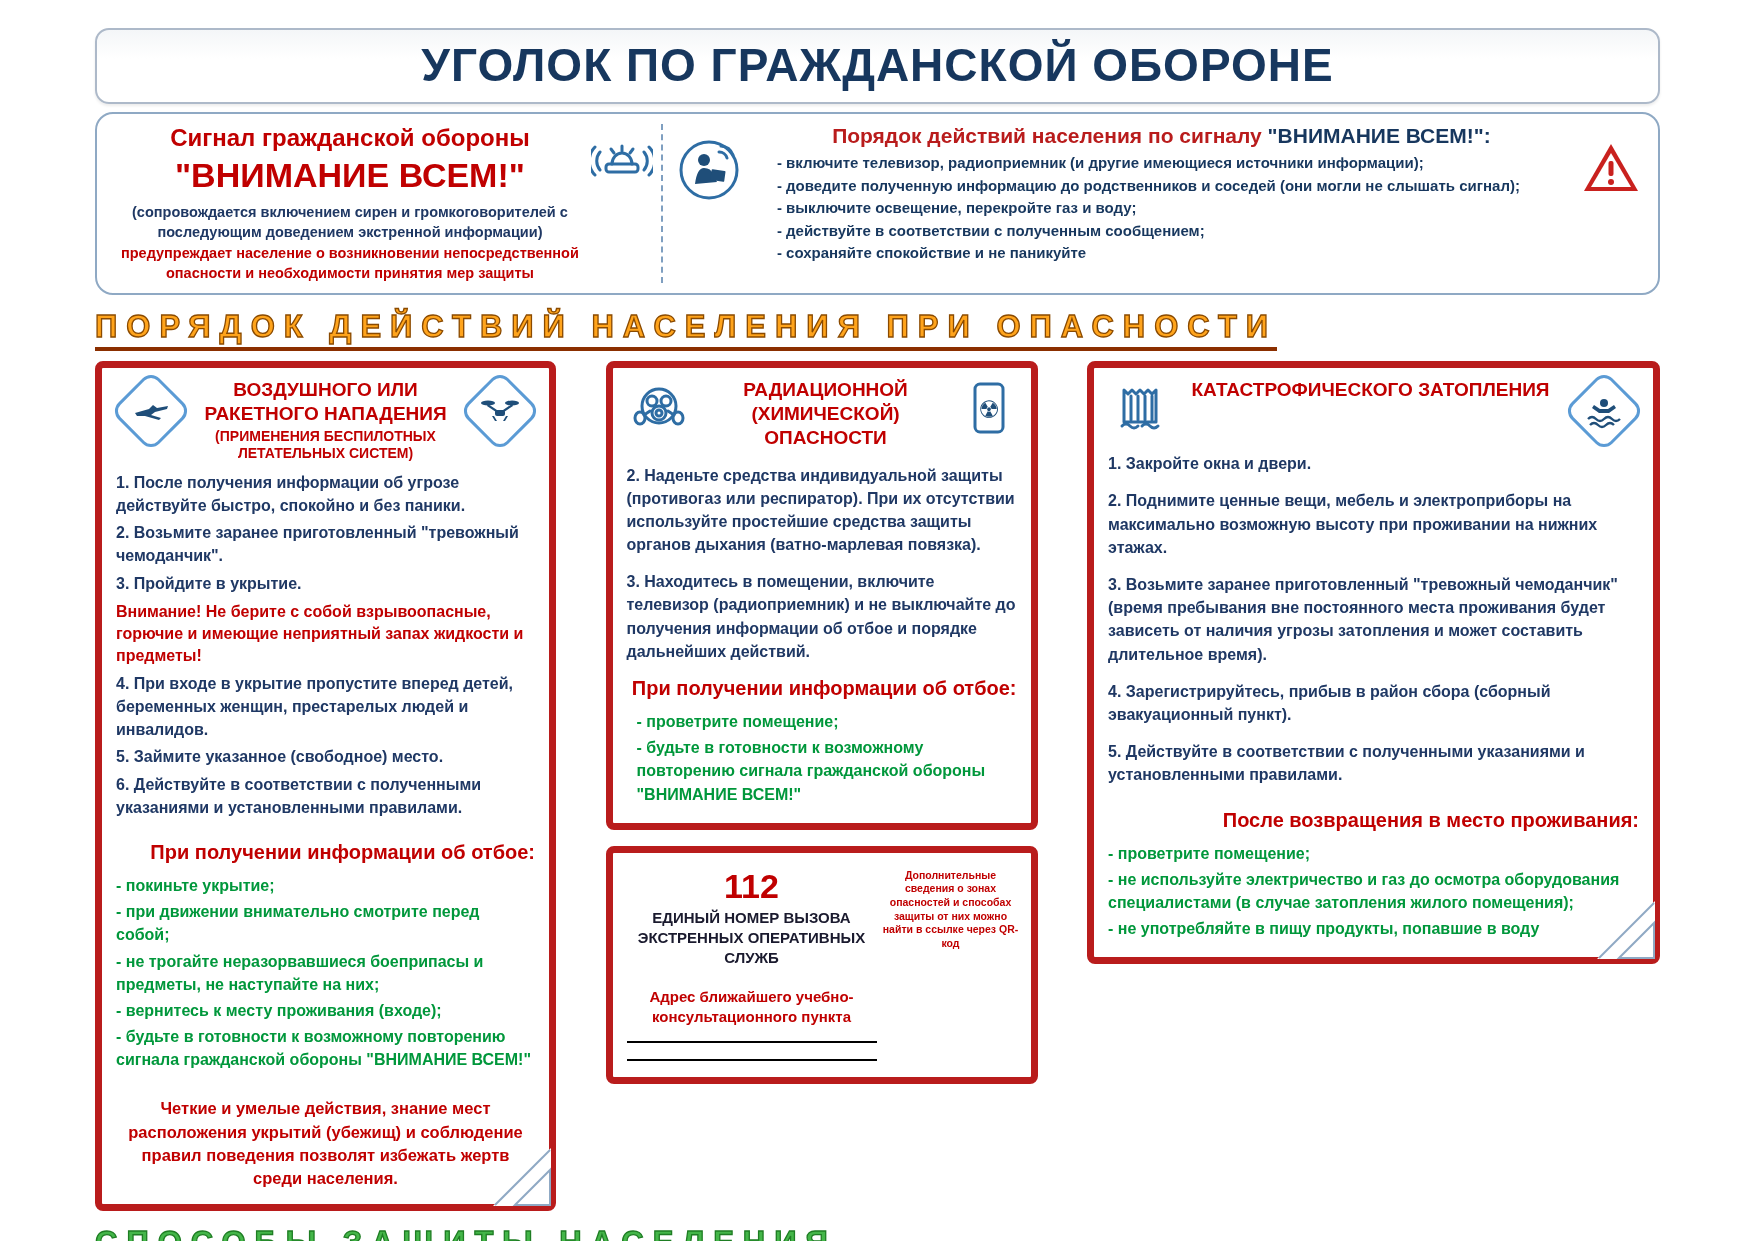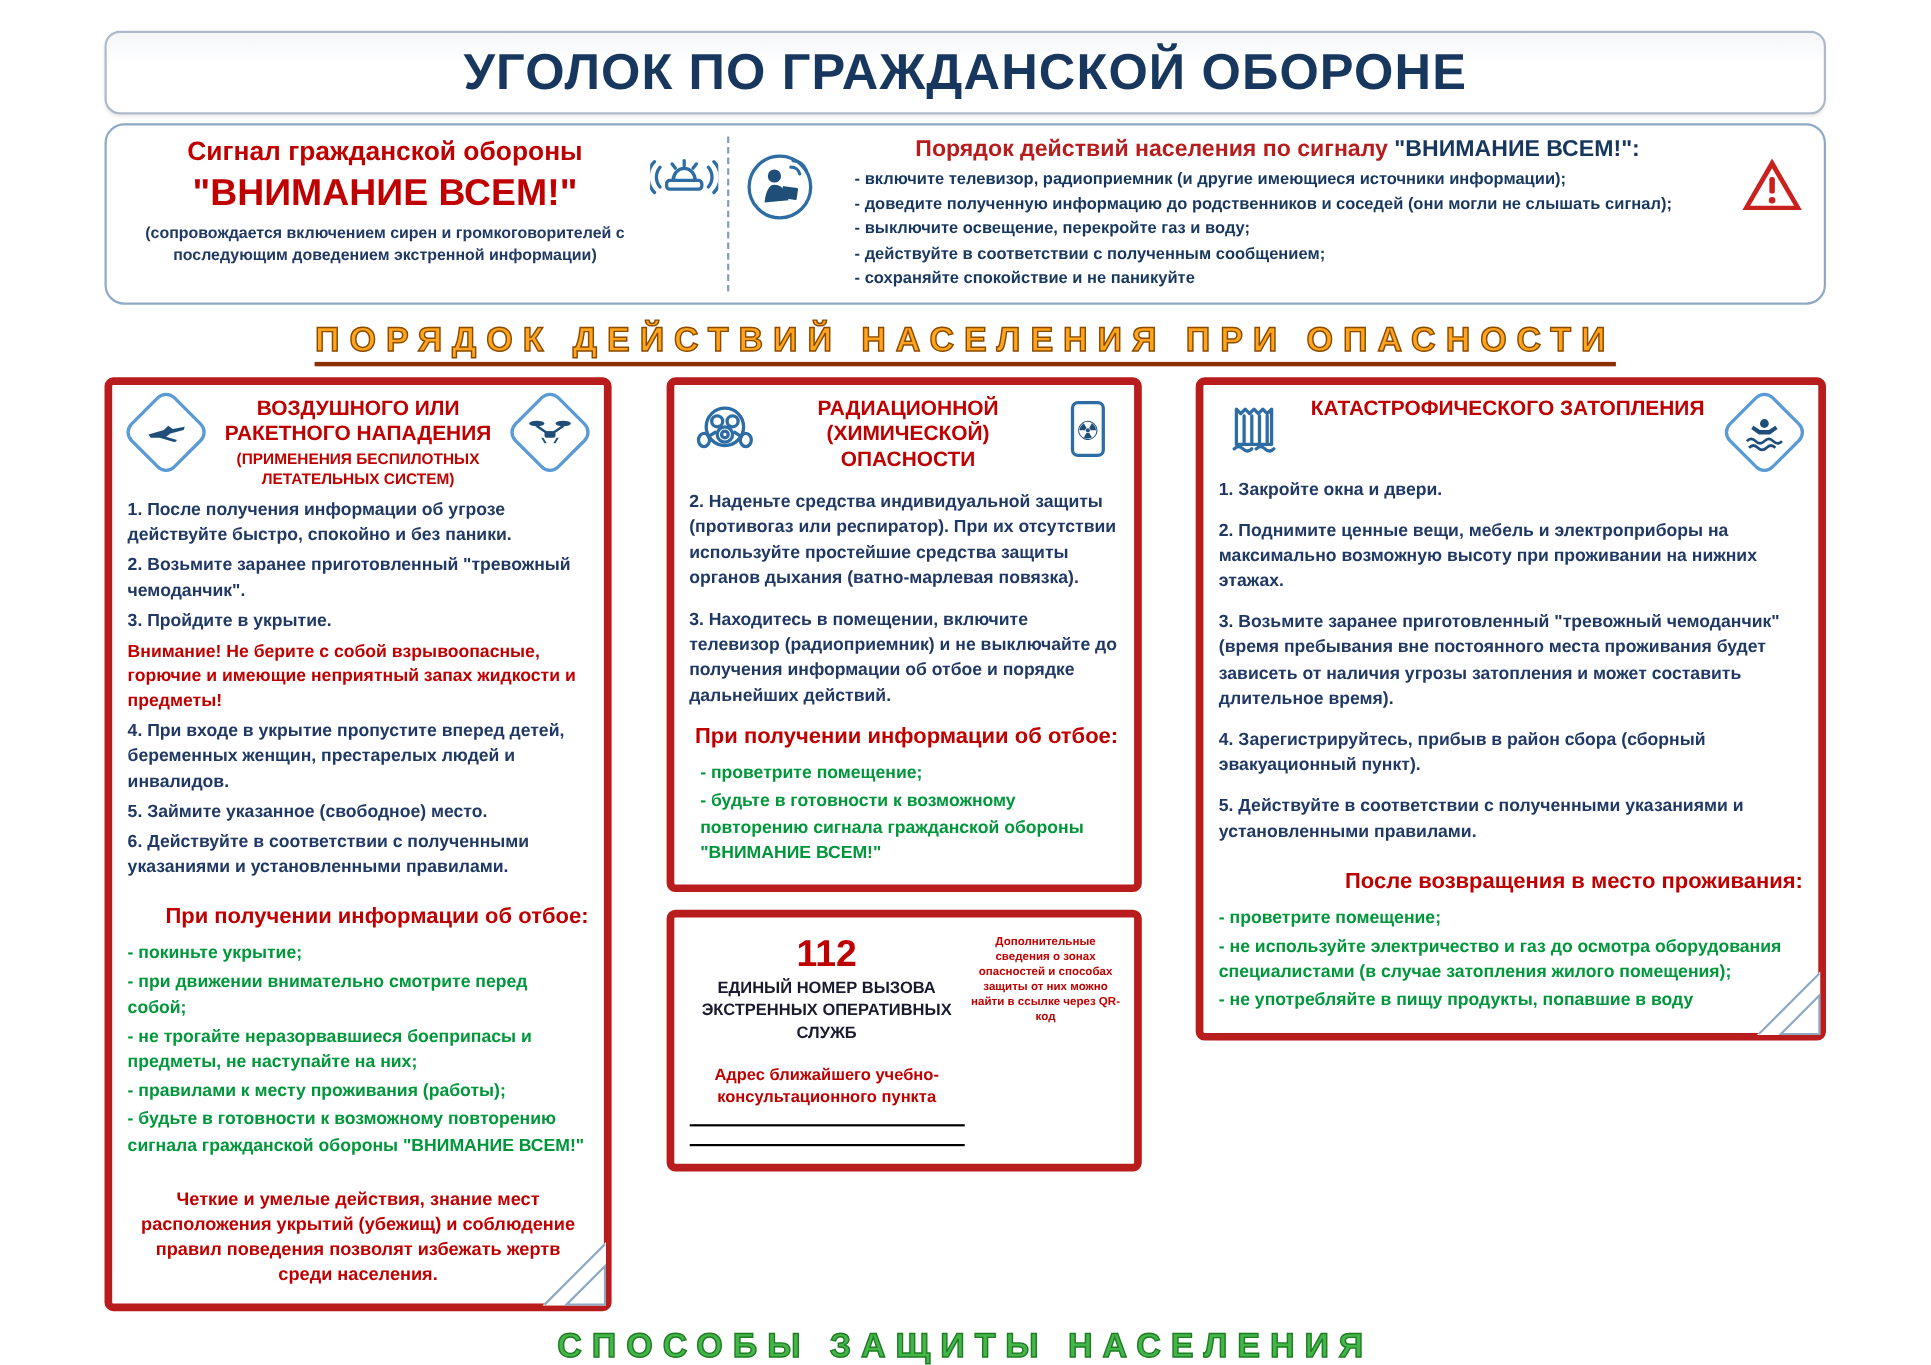--- a/index.html
+++ b/index.html
@@ -32,21 +32,21 @@
   .siren-wrap { position:absolute; right:8px; top:10px; }
   .signal-right { flex:1; display:flex; padding-left:14px; }
   .alert-person { margin:14px 10px 0 0; flex:0 0 auto; }
   .proc-block { flex:1; }
   .proc-title { font-size:21px; text-align:center; }
   .proc-title .red { color:#b91c1c; } .proc-title .blue { color:#17375E; }
   .proc-list { list-style:none; font-size:15px; color:#17375E; line-height:1.5; margin:4px 0 0 26px; }
   .warn-tri { margin:18px 4px 0 10px; flex:0 0 auto; }
 
   
-  .section-head { text-align:center; font-size:31px; letter-spacing:9px; margin:14px 0 10px; }
+  .section-head { font-size:31px; letter-spacing:9px; margin:14px 0 10px; }
   .section-head span { display:inline-block; padding-bottom:2px; }
   .head-orange span { color:#FFA41C; -webkit-text-stroke:1.3px #8a4a00; border-bottom:4px solid #8B2F00; }
   .head-green  span { color:#44B649; -webkit-text-stroke:1.3px #1e7d23; border-bottom:4px solid #2E8B2E; }
 
   
   .cols { display:flex; justify-content:space-between; align-items:flex-start; }
   .col1 { width:461px; } .col2 { width:432px; } .col3 { width:573px; }
   .hazard { padding:10px 14px 14px; }
   .hz-head { display:flex; align-items:flex-start; gap:8px; }
   .hz-title { flex:1; text-align:center; color:#C00000; font-size:19px; line-height:1.25; }
@@ -82,20 +82,21 @@
 
   <div class="main-title">
     <h1>УГОЛОК ПО ГРАЖДАНСКОЙ ОБОРОНЕ</h1>
   </div>
 
   <div class="signal-row">
     <div class="signal-left">
       <div class="t1">Сигнал гражданской обороны</div>
       <div class="t2">"ВНИМАНИЕ ВСЕМ!"</div>
       <div class="t3">(сопровождается включением сирен и громкоговорителей с последующим доведением экстренной информации)</div>
+      <div class="t4">предупреждает население о возникновении непосредственной опасности и необходимости принятия мер защиты</div>
       <div class="siren-wrap">
         <svg width="62" height="52" viewBox="0 0 62 52">
           <path class="st" d="M21 30 a10 11 0 0 1 20 0"></path>
           <rect class="st" x="15" y="30" width="32" height="8" rx="3"></rect>
           <path class="st" d="M31 12 v5 M20 15 l3 4 M42 15 l-3 4"></path>
           <path class="st" d="M9 18 a14 14 0 0 0 0 18 M4 13 a20 20 0 0 0 0 28" stroke-width="2.5"></path>
           <path class="st" d="M53 18 a14 14 0 0 1 0 18 M58 13 a20 20 0 0 1 0 28" stroke-width="2.5"></path>
         </svg>
       </div>
     </div>
@@ -166,21 +167,21 @@
         <p class="red-note">Внимание! Не берите с собой взрывоопасные, горючие и имеющие неприятный запах жидкости и предметы!</p>
         <p>4. При входе в укрытие пропустите вперед  детей, беременных женщин, престарелых людей и инвалидов.</p>
         <p>5. Займите указанное (свободное) место.</p>
         <p>6. Действуйте в соответствии с полученными указаниями и установленными правилами.</p>
       </div>
       <div class="otboe-title">При получении информации об отбое:</div>
       <div class="green-list">
         <p>- покиньте укрытие;</p>
         <p>- при движении внимательно смотрите перед собой;</p>
         <p>- не трогайте неразорвавшиеся боеприпасы и предметы, не наступайте на них;</p>
-        <p>- правилами к месту проживания (работы);</p>
+        <p>- вернитесь к месту проживания (входе);</p>
         <p>- будьте в готовности к возможному повторению сигнала гражданской обороны "ВНИМАНИЕ ВСЕМ!"</p>
       </div>
       <div class="col-footer">Четкие и умелые действия, знание мест расположения укрытий (убежищ) и соблюдение правил поведения позволят избежать жертв среди населения.</div>
       <svg class="curl" viewBox="0 0 58 58">
         <polygon points="0,58 58,0 58,58" fill="#fff"></polygon>
         <path d="M2,57 L57,2" stroke="#8FA9C4" stroke-width="2" fill="none"></path>
         <path d="M22,57 L57,22 L57,57 Z" fill="#fff" stroke="#8FA9C4" stroke-width="2"></path>
       </svg>
     </div>
 

